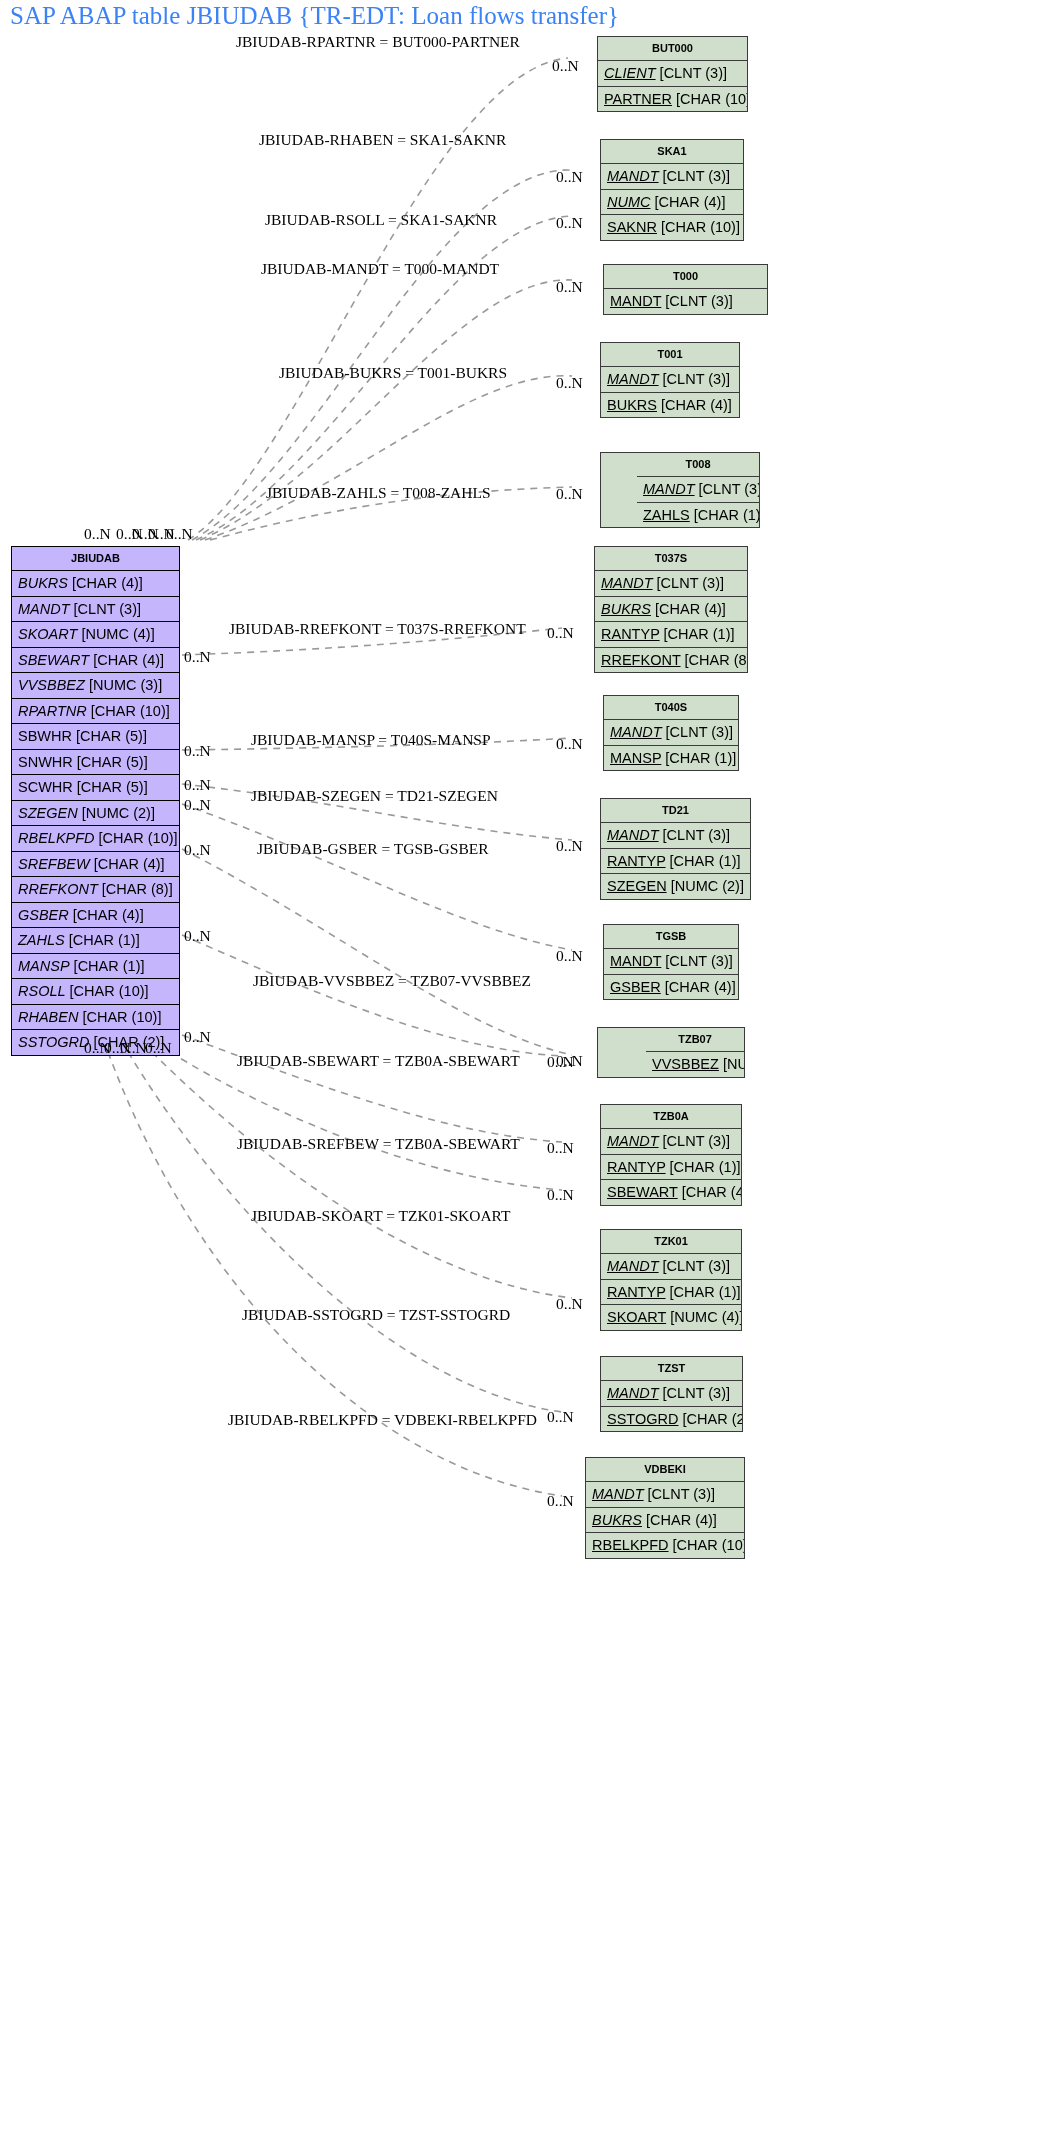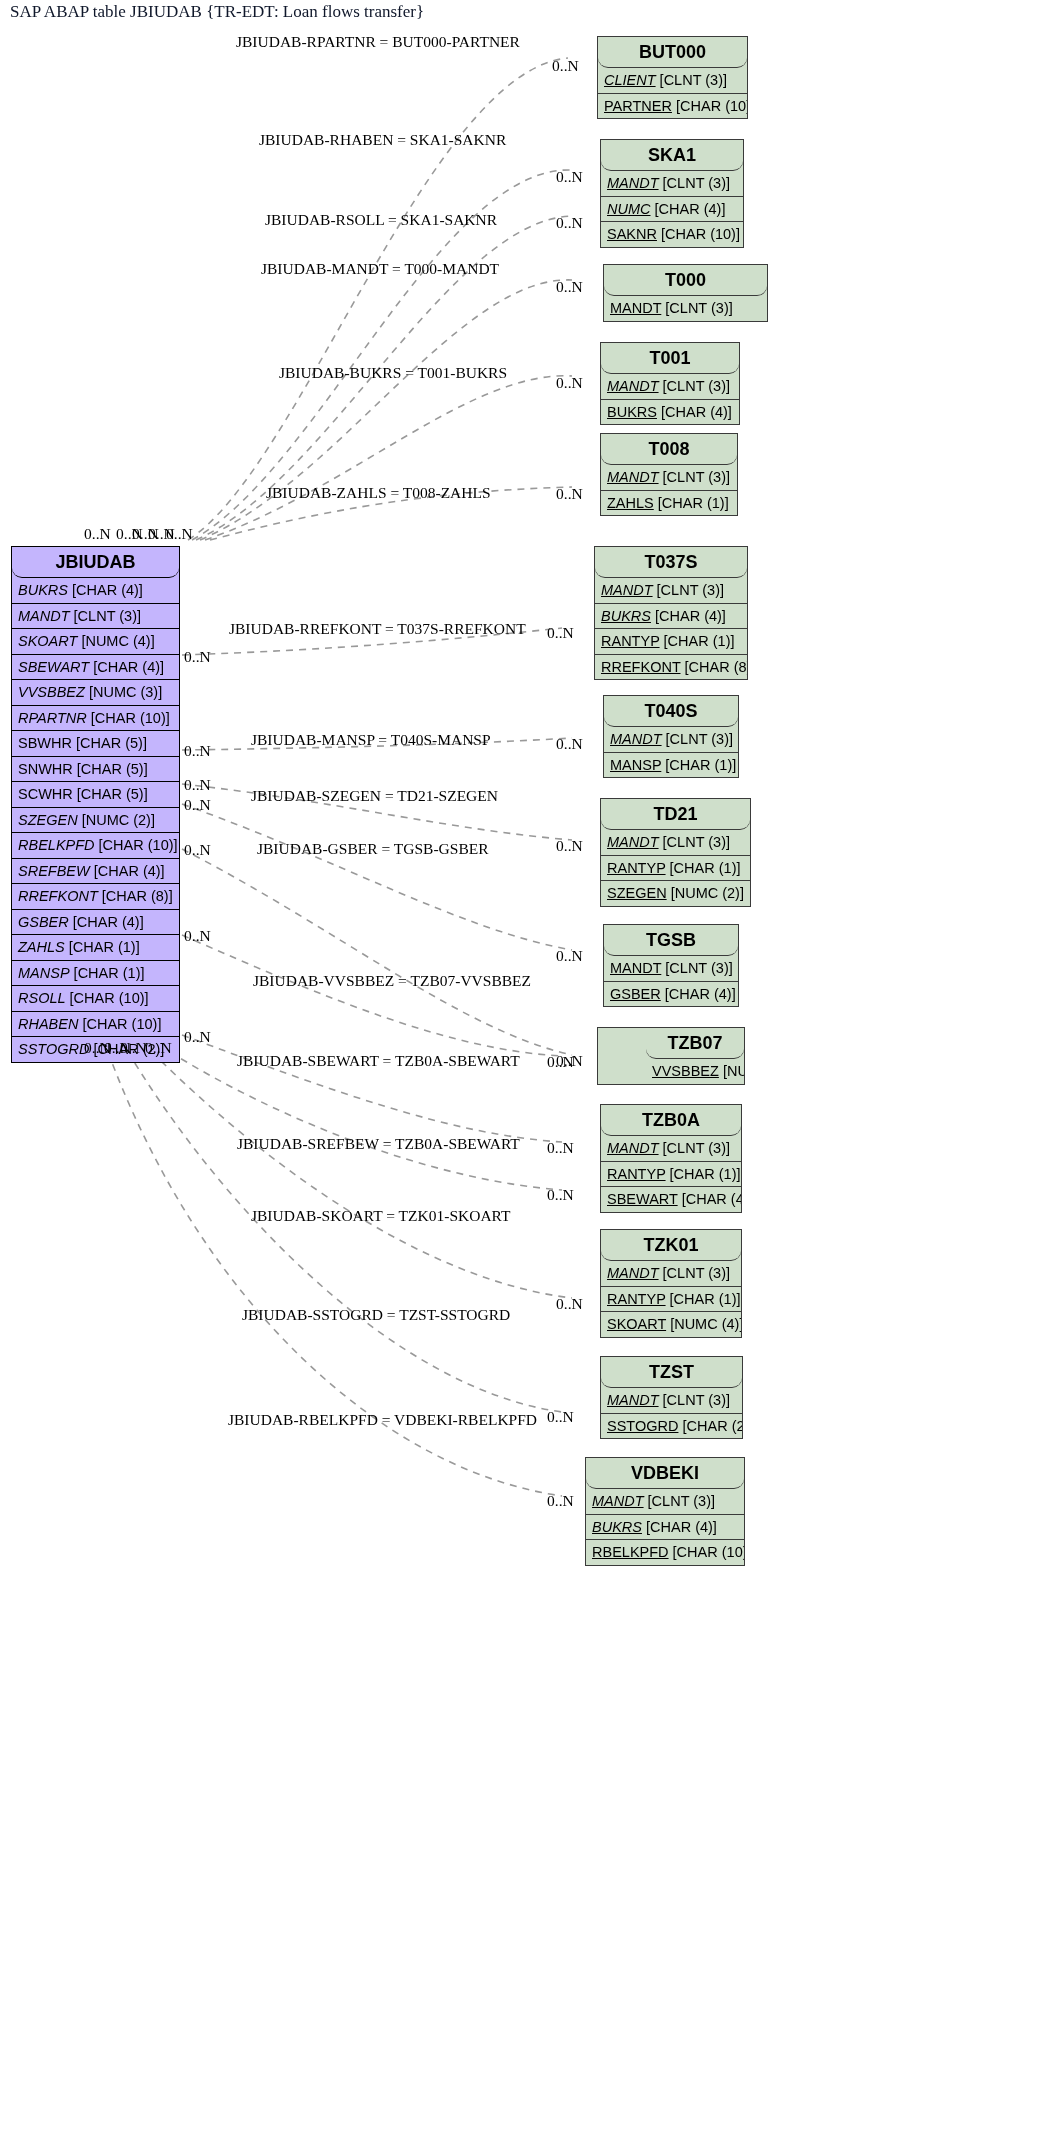--- a/index.html
+++ b/index.html
@@ -25,47 +25,46 @@
     left: 0; top: 0;
     width: 1041px;
     height: 2139px;
     pointer-events: none;
   }
   .page-title {
     position: absolute;
     left: 10px;
     top: 2px;
     font-family: "Liberation Serif", serif;
-    font-size: 17px;
-    color: #0f172a;
+    font-size: 25px;
+    color: #3b82f6;
     white-space: nowrap;
   }
   
   .entity {
     position: absolute;
     box-sizing: border-box;
     border: 1.5px solid #3a3a3a;
     background: #cfdfcb;
     font-size: 14.5px;
     line-height: 1;
   }
   .entity.main {
     background: #c4b5fd;
     border: 1.5px solid #000000;
   }
   .entity .ent-title {
     box-sizing: border-box;
     text-align: center;
     font-weight: bold;
-    font-size: 18px;
+    font-size: 11px;
     padding: 6px 4px 6px 4px;
     border-bottom: 1.5px solid #3a3a3a;
     white-space: nowrap;
     overflow: hidden;
-    border-radius: 10px;
   }
   .entity.main .ent-title {
     border-bottom: 1.5px solid #000000;
   }
   .entity .ent-row {
     box-sizing: border-box;
     padding: 5px 6px 5px 6px;
     border-bottom: 1.5px solid #3a3a3a;
     white-space: nowrap;
     overflow: hidden;
@@ -174,21 +173,21 @@
       </div>
       <div class="entity" style="left: 603px; top: 264px; width: 165px;">
         <div class="ent-title">T000</div>
         <div class="ent-row"><span class="fld uline">MANDT</span> <span>[CLNT (3)]</span></div>
       </div>
       <div class="entity" style="left: 600px; top: 342px; width: 140px;">
         <div class="ent-title">T001</div>
         <div class="ent-row"><span class="fld key">MANDT</span> <span>[CLNT (3)]</span></div>
         <div class="ent-row"><span class="fld uline">BUKRS</span> <span>[CHAR (4)]</span></div>
       </div>
-      <div class="entity" style="left: 600px; top: 433px; width: 138px;">
+      <div class="entity" style="left: 600px; top: 452px; width: 160px; padding-left: 36px;">
         <div class="ent-title">T008</div>
         <div class="ent-row"><span class="fld key">MANDT</span> <span>[CLNT (3)]</span></div>
         <div class="ent-row"><span class="fld uline">ZAHLS</span> <span>[CHAR (1)]</span></div>
       </div>
       <div class="entity" style="left: 594px; top: 546px; width: 154px;">
         <div class="ent-title">T037S</div>
         <div class="ent-row"><span class="fld key">MANDT</span> <span>[CLNT (3)]</span></div>
         <div class="ent-row"><span class="fld key">BUKRS</span> <span>[CHAR (4)]</span></div>
         <div class="ent-row"><span class="fld uline">RANTYP</span> <span>[CHAR (1)]</span></div>
         <div class="ent-row"><span class="fld uline">RREFKONT</span> <span>[CHAR (8)]</span></div>

